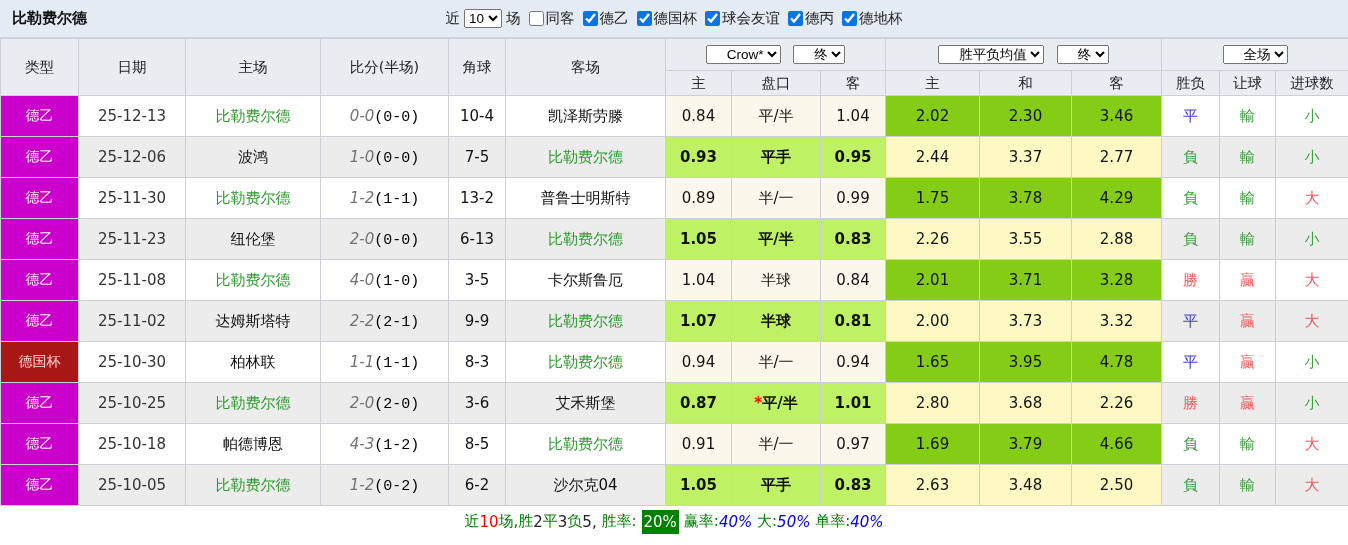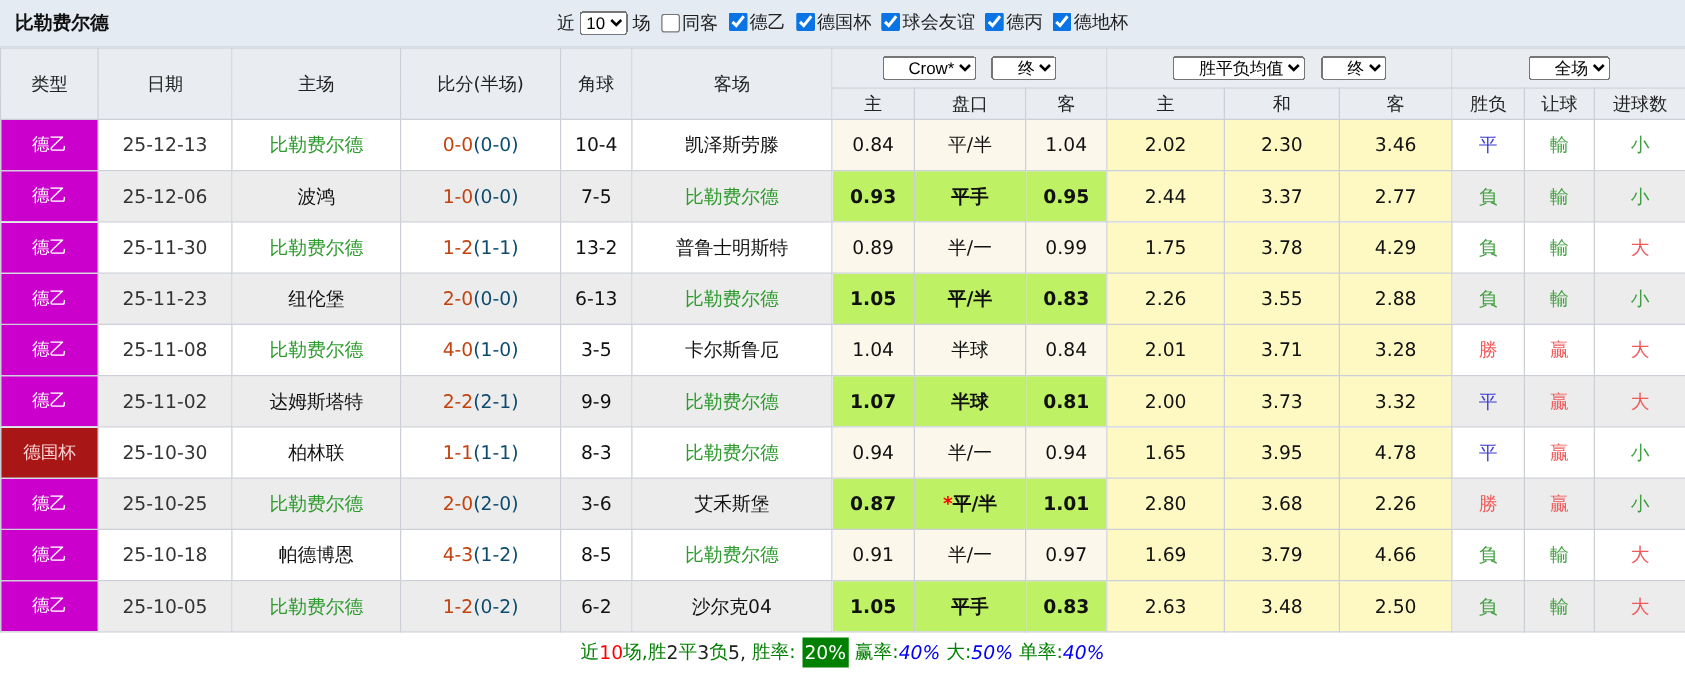--- a/index.html
+++ b/index.html
@@ -21,29 +21,29 @@
   th, td { border: 1px solid #ccd0d6; text-align: center; padding: 0;
            overflow: hidden; white-space: nowrap; }
   thead th { background: #e9edf2; font-weight: normal; color: #222; font-size: 14.5px; }
   tr.h1 th { height: 32px; }
   tr.h2 th { height: 25px; }
   thead select { font-size: 13.5px; margin: 0 4px; vertical-align: middle; padding-left: 16px; }
   tbody td { height: 41px; font-size: 15px; color: #111; background: #fff; }
   tr.alt td { background: #ececec; }
   td.oddscol { background: #fbf7ea; }
   tr.alt td.oddscol { background: #bef264; font-weight: bold; }
-  td.meancol { background: #fef9c3; }
+  td.meancol { background: #84cc16; }
   tr.alt td.meancol { background: #fef9c3; }
   td.type { color: #fff; font-size: 14px; }
   td.type.league, tr.alt td.type.league { background: #cc00cc; }
   td.type.cup, tr.alt td.type.cup { background: #a81616; color: #ffd9d9; }
   td.date { color: #333; }
   td.team.self { color: #2e9b2e; }
-  .ft { color: #c2410c; }
-  .ht { color: #0c4a6e; }
+  .ft { color: #737373; font-style: italic; }
+  .ht { color: #000000; font-family: Liberation Mono, monospace; }
   .star { color: #ff0000; }
   td.rc-red { color: #ef5a5a; }
   td.rc-green { color: #3f9e3f; }
   td.rc-blue { color: #3939d0; }
 
   
   .summary { height: 31px; display: flex; align-items: center; justify-content: center;
              font-size: 15px; }
   .summary span { white-space: pre; }
   .sg-green { color: #008000; }

